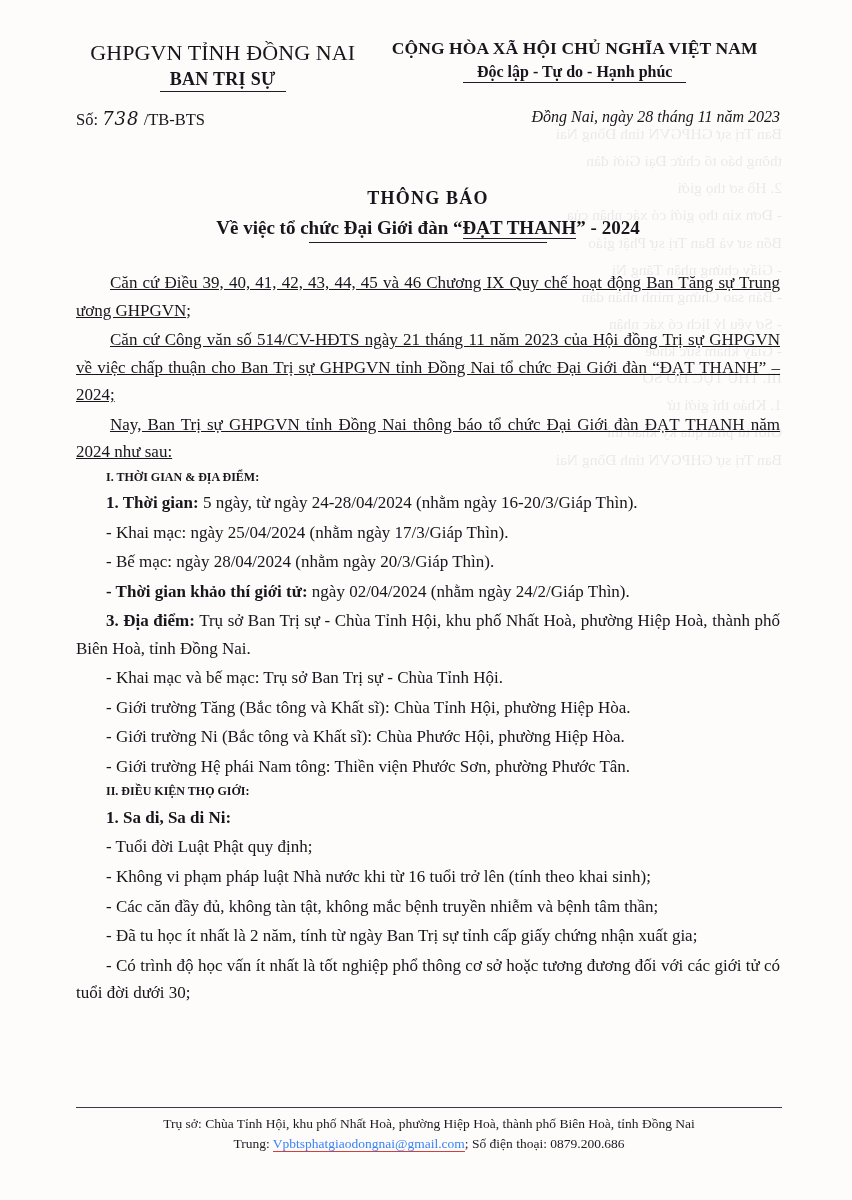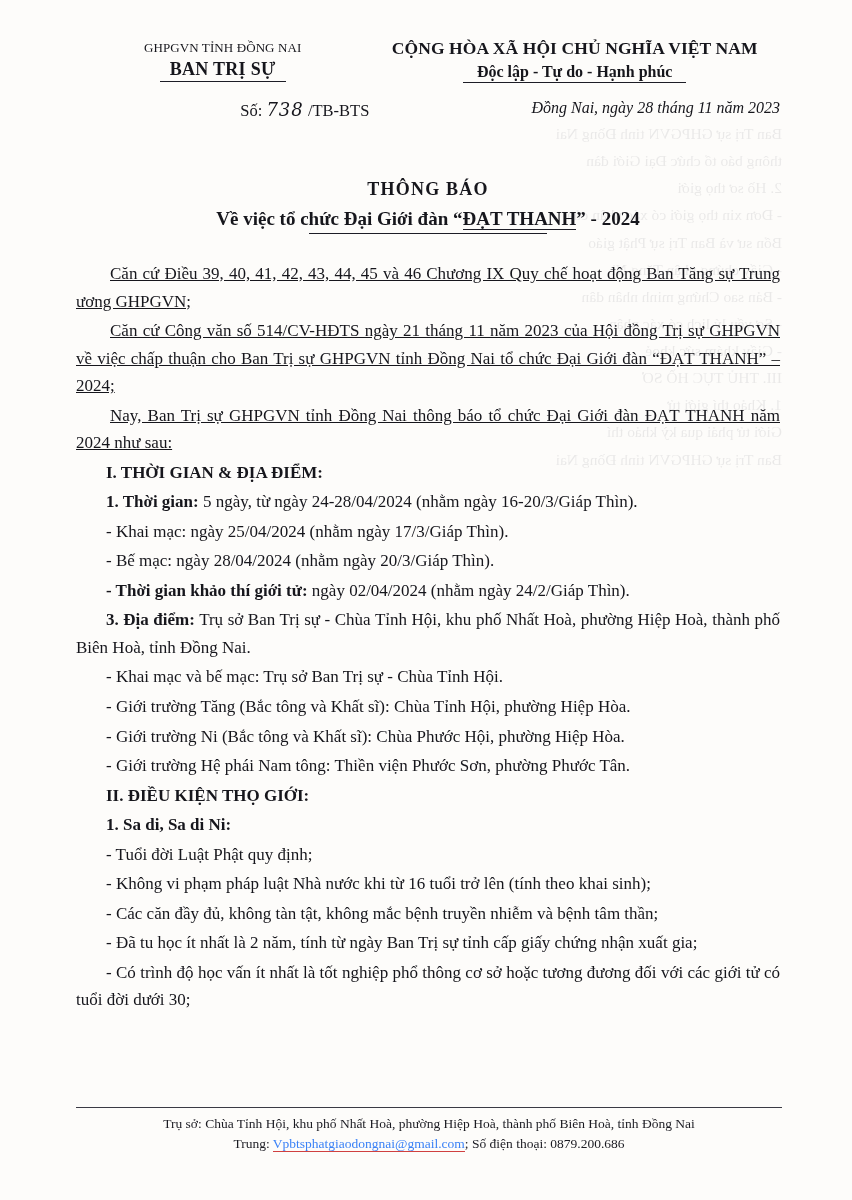--- a/index.html
+++ b/index.html
@@ -48,21 +48,21 @@
   .hdr-left {
     width: 300px;
     text-align: center;
     padding-top: 2px;
   }
   .hdr-right {
     width: 420px;
     text-align: center;
   }
   .org-line {
-    font-size: 13px;
+    font-size: 22px;
     letter-spacing: .1px;
     white-space: nowrap;
   }
   .org-line2 {
     font-size: 18px;
     font-weight: bold;
     margin-top: 3px;
     display: inline-block;
     border-bottom: 1.6px solid #1d1d26;
     padding: 0 10px 1px 10px;
@@ -82,21 +82,21 @@
     border-bottom: 1.6px solid #1d1d26;
     padding: 0 14px 1px 14px;
   }
   .sub-row {
     display: flex;
     justify-content: space-between;
     margin-top: 16px;
   }
   .docnum {
     width: 300px;
-    text-align: right;
+    text-align: left;
     font-size: 16.5px;
     white-space: nowrap;
   }
   .docnum .hand {
     font-family: "DejaVu Serif", serif;
     font-size: 18px;
     font-style: italic;
     letter-spacing: 1px;
   }
   .dateline {
@@ -137,21 +137,21 @@
   }
   .body p {
     margin: 0 0 2px 0;
   }
   .ind { text-indent: 34px; text-decoration: underline; }
   .sec {
     font-weight: bold;
     margin-top: 14px;
     margin-bottom: 6px;
     text-indent: 30px;
-    font-size: 17px;
+    font-size: 12px;
   }
   .sub-h {
     font-weight: bold;
     text-indent: 30px;
     margin-top: 8px;
   }
   .item { text-indent: 30px; }
   b { font-weight: bold; }
   
   .footer {

